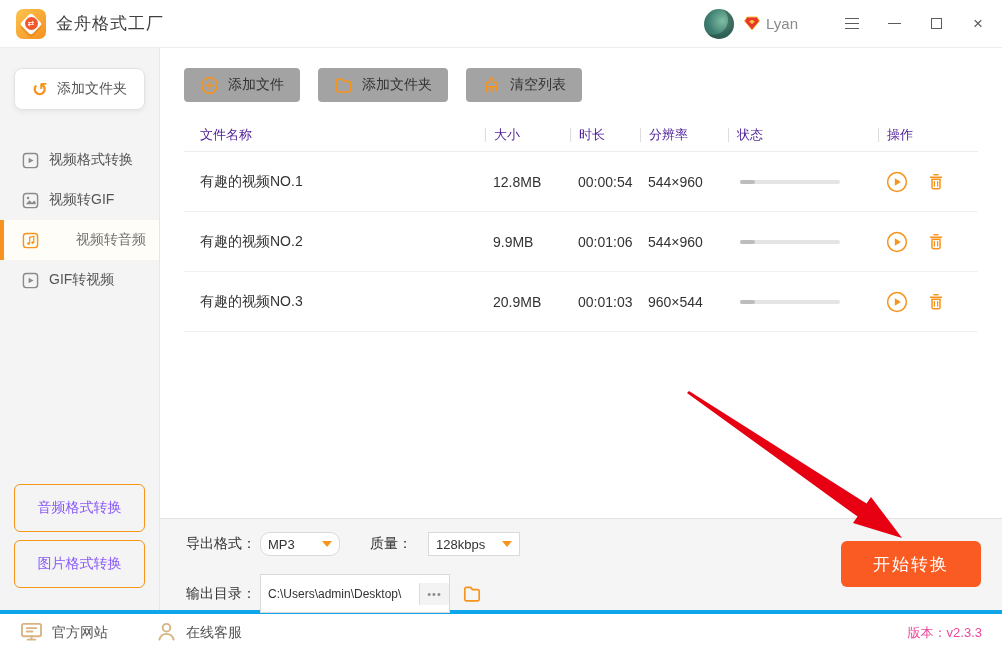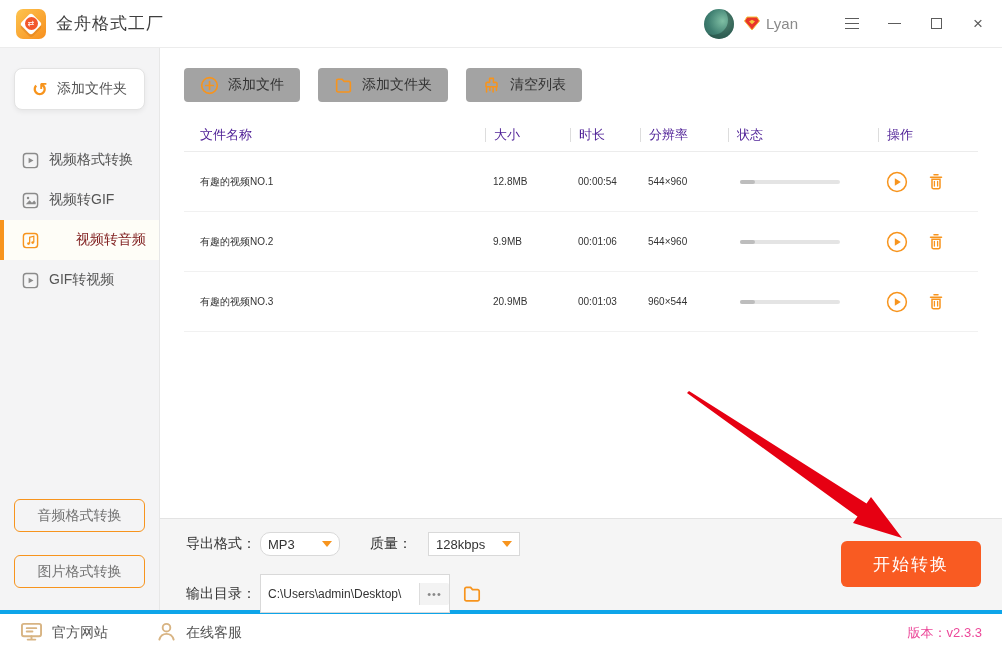--- a/index.html
+++ b/index.html
@@ -25,36 +25,36 @@
   .min-bar { width:13px; height:1.6px; background:#5c5c5c; }
   .max-box { width:11px; height:11px; border:1.6px solid #5c5c5c; }
   .close-x { font-size:17px; color:#5c5c5c; line-height:1; }
   
   .main-wrap { display:flex; height:562px; }
   .sidebar { width:160px; flex:none; background:#f4f4f5; border-right:1px solid #e7e7e7; position:relative; }
   .back-btn { margin:20px 14px 30px; height:42px; background:#fff; border:1px solid #e3e3e3; border-radius:8px; box-shadow:0 2px 5px rgba(0,0,0,.06); display:flex; align-items:center; justify-content:center; gap:9px; font-size:14px; color:#555; cursor:pointer; }
   .back-arrow { color:#f7941d; font-size:19px; font-weight:bold; line-height:1; }
   .nav-item { height:40px; display:flex; align-items:center; gap:10px; padding-left:18px; border-left:4px solid transparent; font-size:14px; color:#555; cursor:pointer; }
   .nav-item .nicon { color:#8b8b8b; display:flex; }
-  .nav-item.active { background:#fefdf7; border-left-color:#f7941d; color:#7f1d1d;gap:37px; }
+  .nav-item.active { background:#fefdf7; border-left-color:#f7941d; color:#737373;gap:37px; }
   .nav-item.active .nicon { color:#f7941d; }
-  .side-btn { position:absolute; left:14px; right:14px; height:33px; border:1px solid #f7941d; border-radius:6px; color:#737373; font-size:14px; display:flex; align-items:center; justify-content:center; cursor:pointer; background:transparent; }
+  .side-btn { position:absolute; left:14px; right:14px; height:48px; border:1px solid #f7941d; border-radius:6px; color:#8b5cf6; font-size:14px; display:flex; align-items:center; justify-content:center; cursor:pointer; background:transparent; }
   .side-btn.first { bottom:78px; }
   .side-btn.second { bottom:22px; }
   
   .main { flex:1; display:flex; flex-direction:column; background:#fff; }
   .toolbar { padding:20px 24px 12px; display:flex; gap:18px; }
   .tool-btn { height:34px; background:#a3a3a3; border-radius:4px; padding:0 16px; display:flex; align-items:center; gap:9px; font-size:14px; color:#333; cursor:pointer; }
   .tool-btn svg { display:block; }
   .grid { display:grid; grid-template-columns:301px 85px 70px 88px 150px 1fr; align-items:center; }
   .thead { margin:4px 24px 0; height:34px; border-bottom:1px solid #ececec; color:#4c1d95; font-size:13px; }
   .thead .th { padding-left:8px; border-left:1px solid #ddd; line-height:14px; }
   .thead .th.first { padding-left:16px; border-left:none; }
   .tbody { margin:0 24px; }
-  .trow { height:60px; border-bottom:1px solid #f1f1f1; font-size:10px; color:#333; }
+  .trow { height:60px; border-bottom:1px solid #f1f1f1; font-size:14px; color:#333; }
   .trow .td.first { padding-left:16px; }
   .trow .td { padding-left:8px; }
   .progress-track { width:100px; height:4px; border-radius:2px; background:#e4e4e4; margin-left:4px; }
   .progress-fill { height:4px; border-radius:2px; background:#bdbdbd; width:0; }
   .actions { display:flex; align-items:center; gap:18px; padding-left:8px; }
   .icon-btn { cursor:pointer; display:flex; }
   .spacer { flex:1; }
   
   .bottom-panel { height:92px; background:#f5f5f5; border-top:1px solid #e3e3e3; position:relative; padding:13px 0 0 26px; display:flex; flex-direction:column; gap:18px; }
   .ctl-row { display:flex; align-items:center; }

